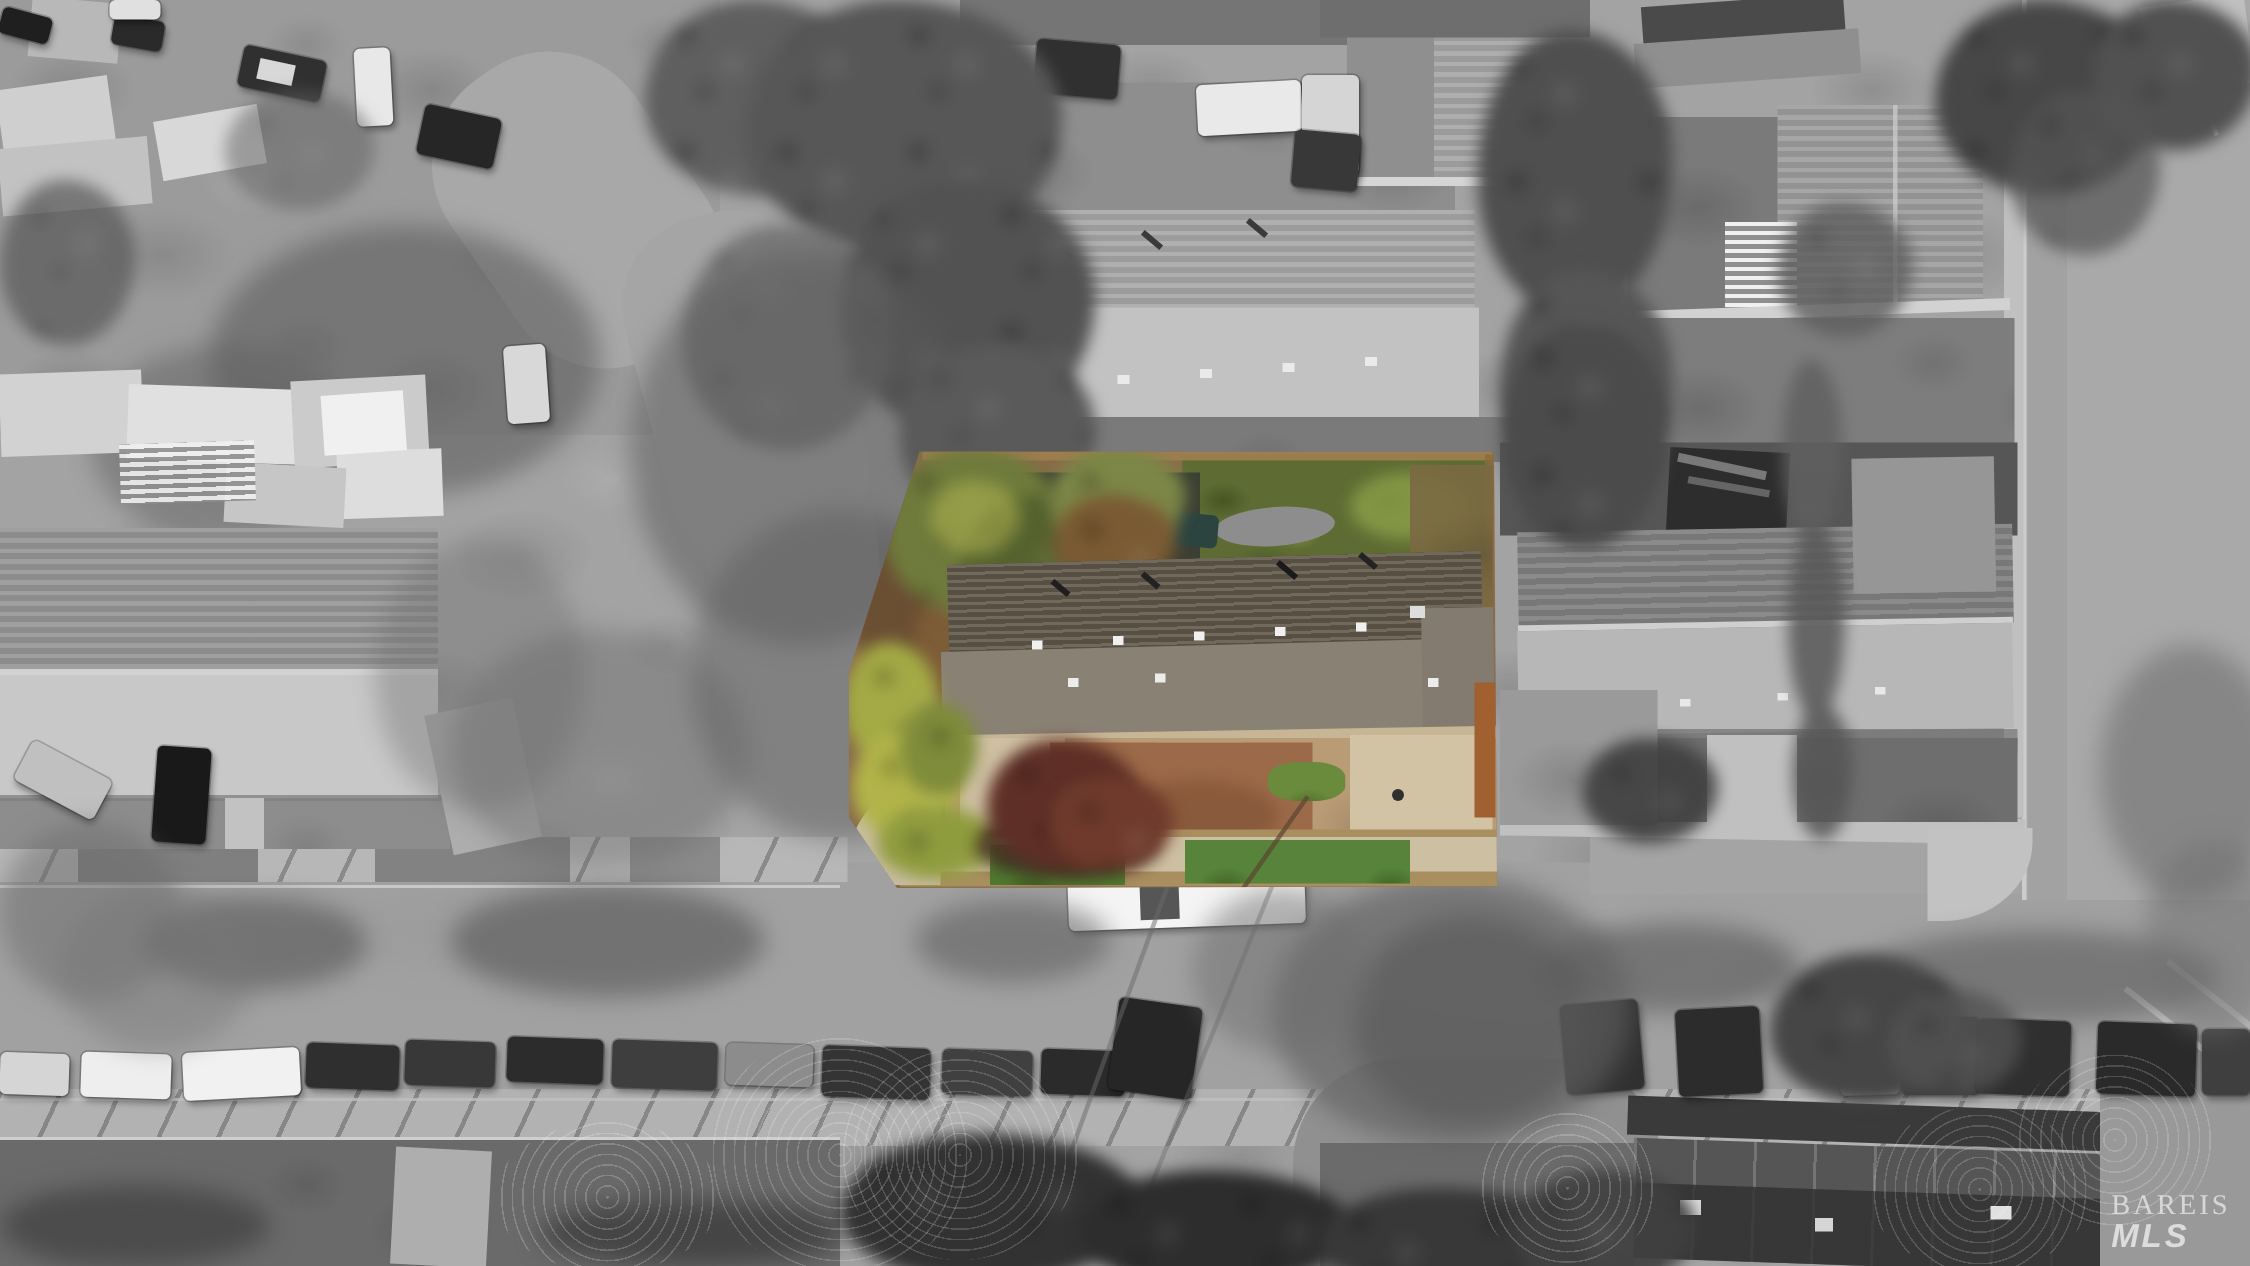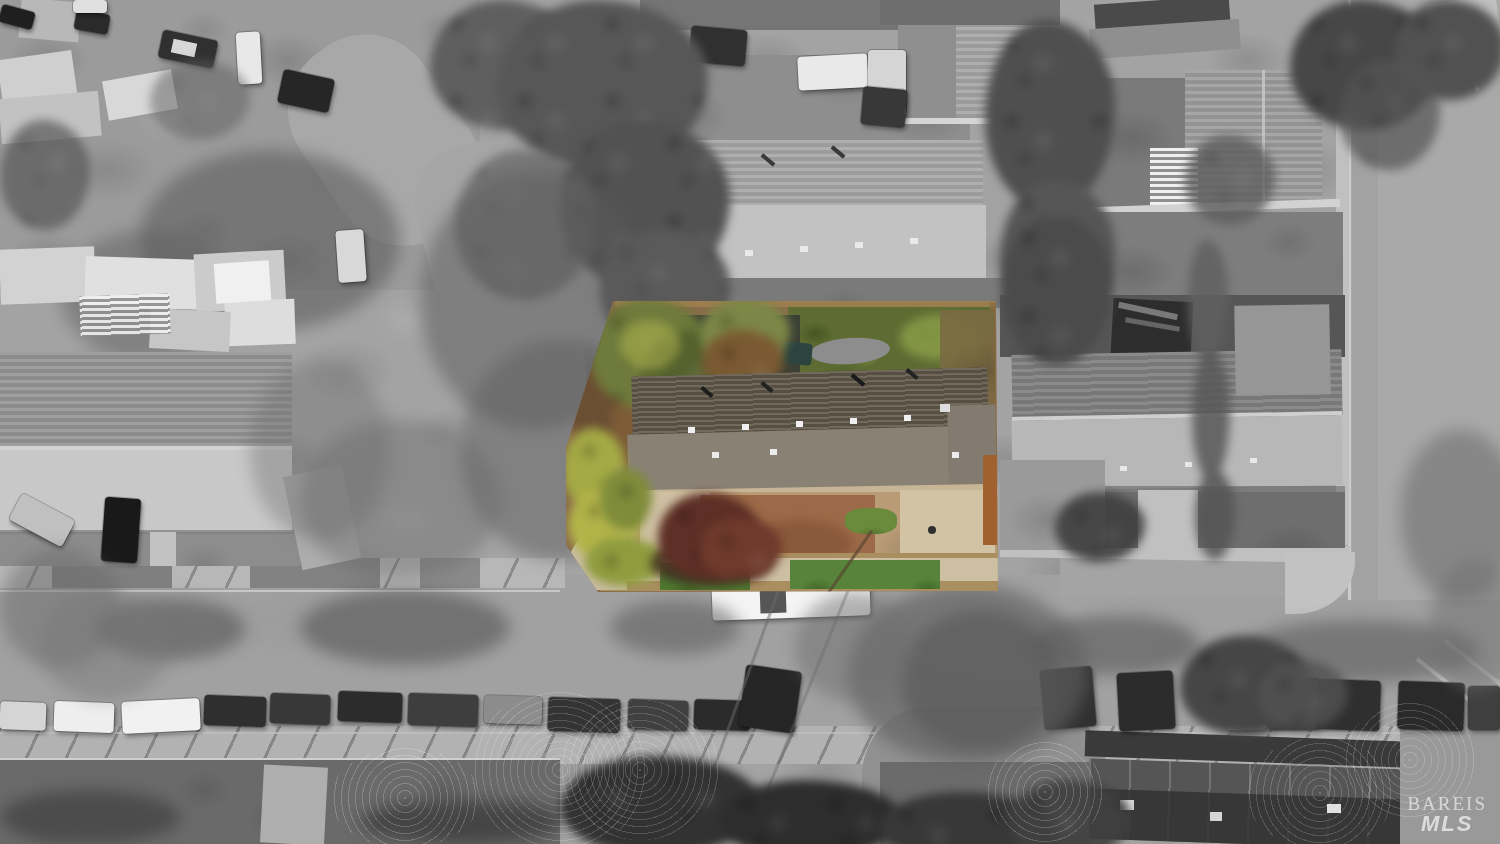--- a/index.html
+++ b/index.html
@@ -27,21 +27,21 @@
   .ridges-soft{background-image:repeating-linear-gradient(180deg, rgba(255,255,255,.07) 0 3px, rgba(0,0,0,.08) 3px 7px)}
   .stripes-h{background-image:repeating-linear-gradient(180deg, #f0f0f0 0 3px, #8f8f8f 3px 6px)}
   .stalls{background-image:repeating-linear-gradient(90deg, rgba(255,255,255,.18) 0 2px, transparent 2px 40px)}
   .shadowlines{background-image:repeating-linear-gradient(115deg, rgba(35,35,35,.30) 0 3px, transparent 3px 36px)}
   .bare{background-image:repeating-radial-gradient(circle at 50% 50%, rgba(255,255,255,.55) 0 1px, transparent 1px 7px);border-radius:50%}
   .tree{border-radius:47% 53% 50% 50% / 52% 46% 54% 48%;filter:blur(5px)}
   .shadow{border-radius:50%;filter:blur(8px)}
   .car{border-radius:4px;box-shadow:0 0 0 1px rgba(0,0,0,.22), 2px 3px 4px rgba(0,0,0,.35)}
   .flat{box-shadow:none}
   
-  .wm{position:absolute;right:13px;bottom:9px;text-align:center;color:rgba(255,255,255,.60);user-select:none}
+  .wm{position:absolute;right:13px;bottom:9px;text-align:left;color:rgba(255,255,255,.60);user-select:none}
   .wm .l1{font-family:"Liberation Serif",serif;font-size:19px;letter-spacing:2px;line-height:1.05}
   .wm .l2{font-family:"Liberation Sans",sans-serif;font-style:italic;font-weight:bold;font-size:22px;letter-spacing:2px;line-height:1;margin-top:-1px;color:rgba(255,255,255,.66)}
 </style>
 </head>
 <body>
 
 <div id="stage" style="width: 1500px; height: 844px;">
   <div class="grp">
       <div class="sh" style="left: 0px; top: 0px; width: 1500px; height: 844px; background-color: rgb(163, 163, 163);"></div>
       <div class="sh mottle" style="left: 0px; top: 0px; width: 1500px; height: 844px; opacity: 0.9;"></div>

